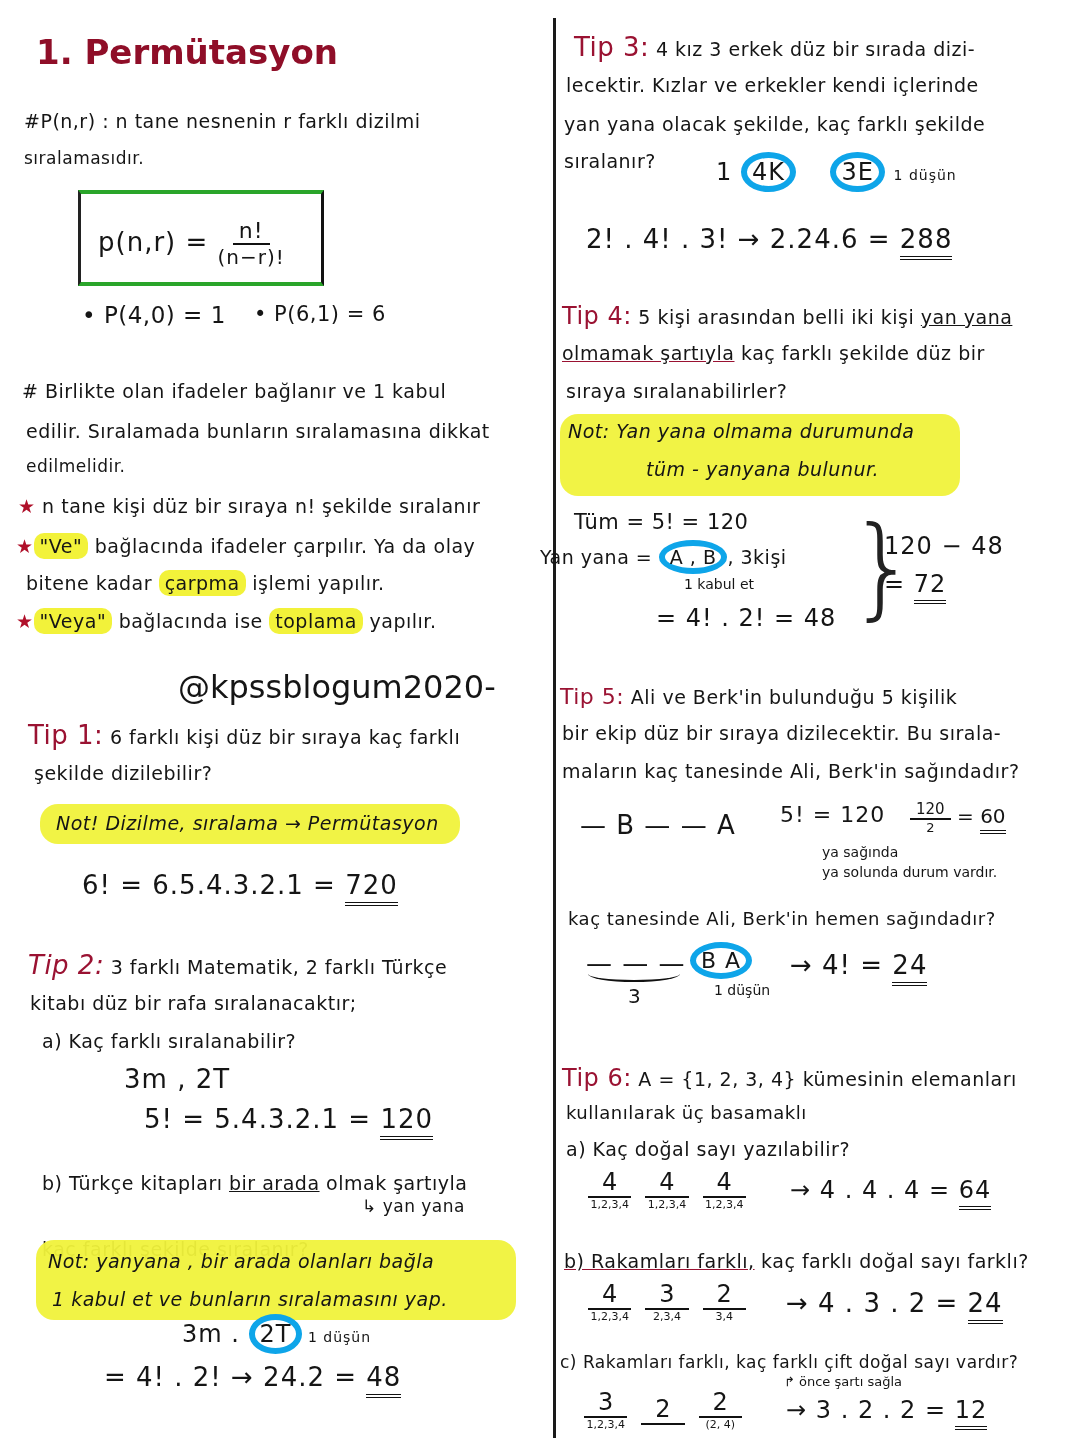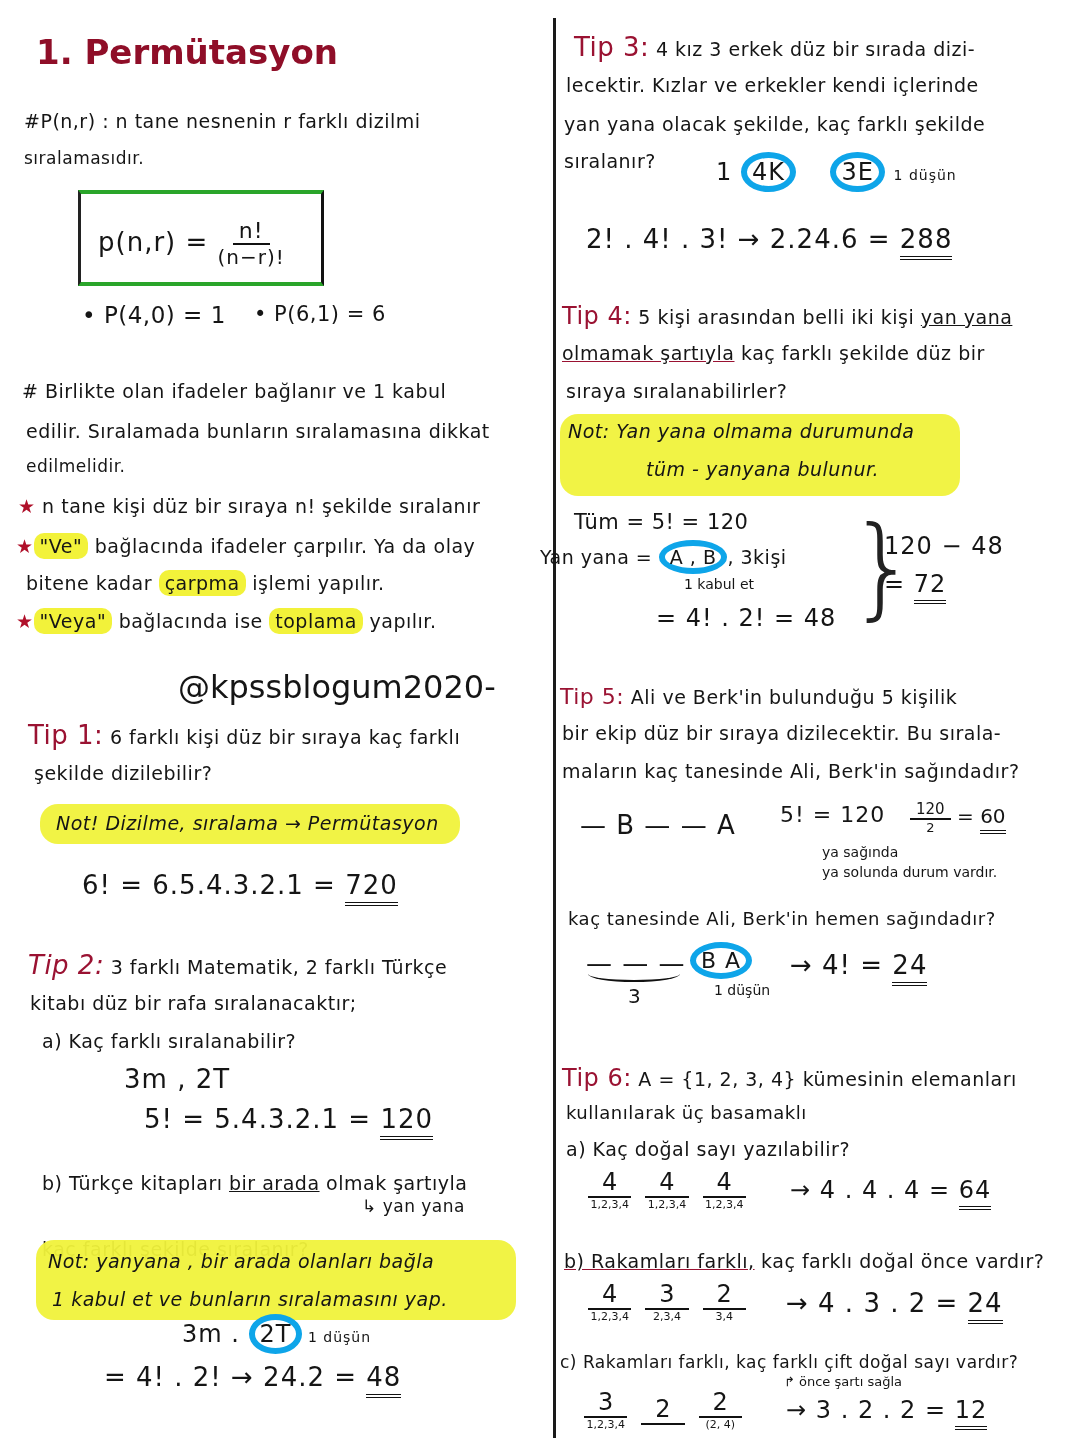--- a/index.html
+++ b/index.html
@@ -195,21 +195,21 @@
     </span><span class="slot">
       <span class="n">4</span>
       <span class="s">1,2,3,4</span>
     </span>
 </div>
 <div class="abs math" style="left:790px;top:1176px;font-size:24px;">
   <span>→ 4 . 4 . 4 = </span><span class="dbl">64</span>
 </div>
 
 <div class="abs txt" style="left:564px;top:1250px;">
-  <span class="u" style="text-decoration-color:#9a1232;">b) Rakamları farklı,</span><span> kaç farklı doğal önce vardır?</span>
+  <span class="u" style="text-decoration-color:#9a1232;">b) Rakamları farklı,</span><span> kaç farklı doğal sayı farklı?</span>
 </div>
 <div class="abs" style="left:588px;top:1280px;">
   <span class="slot">
       <span class="n">4</span>
       <span class="s">1,2,3,4</span>
     </span><span class="slot">
       <span class="n">3</span>
       <span class="s">2,3,4</span>
     </span><span class="slot">
       <span class="n">2</span>

